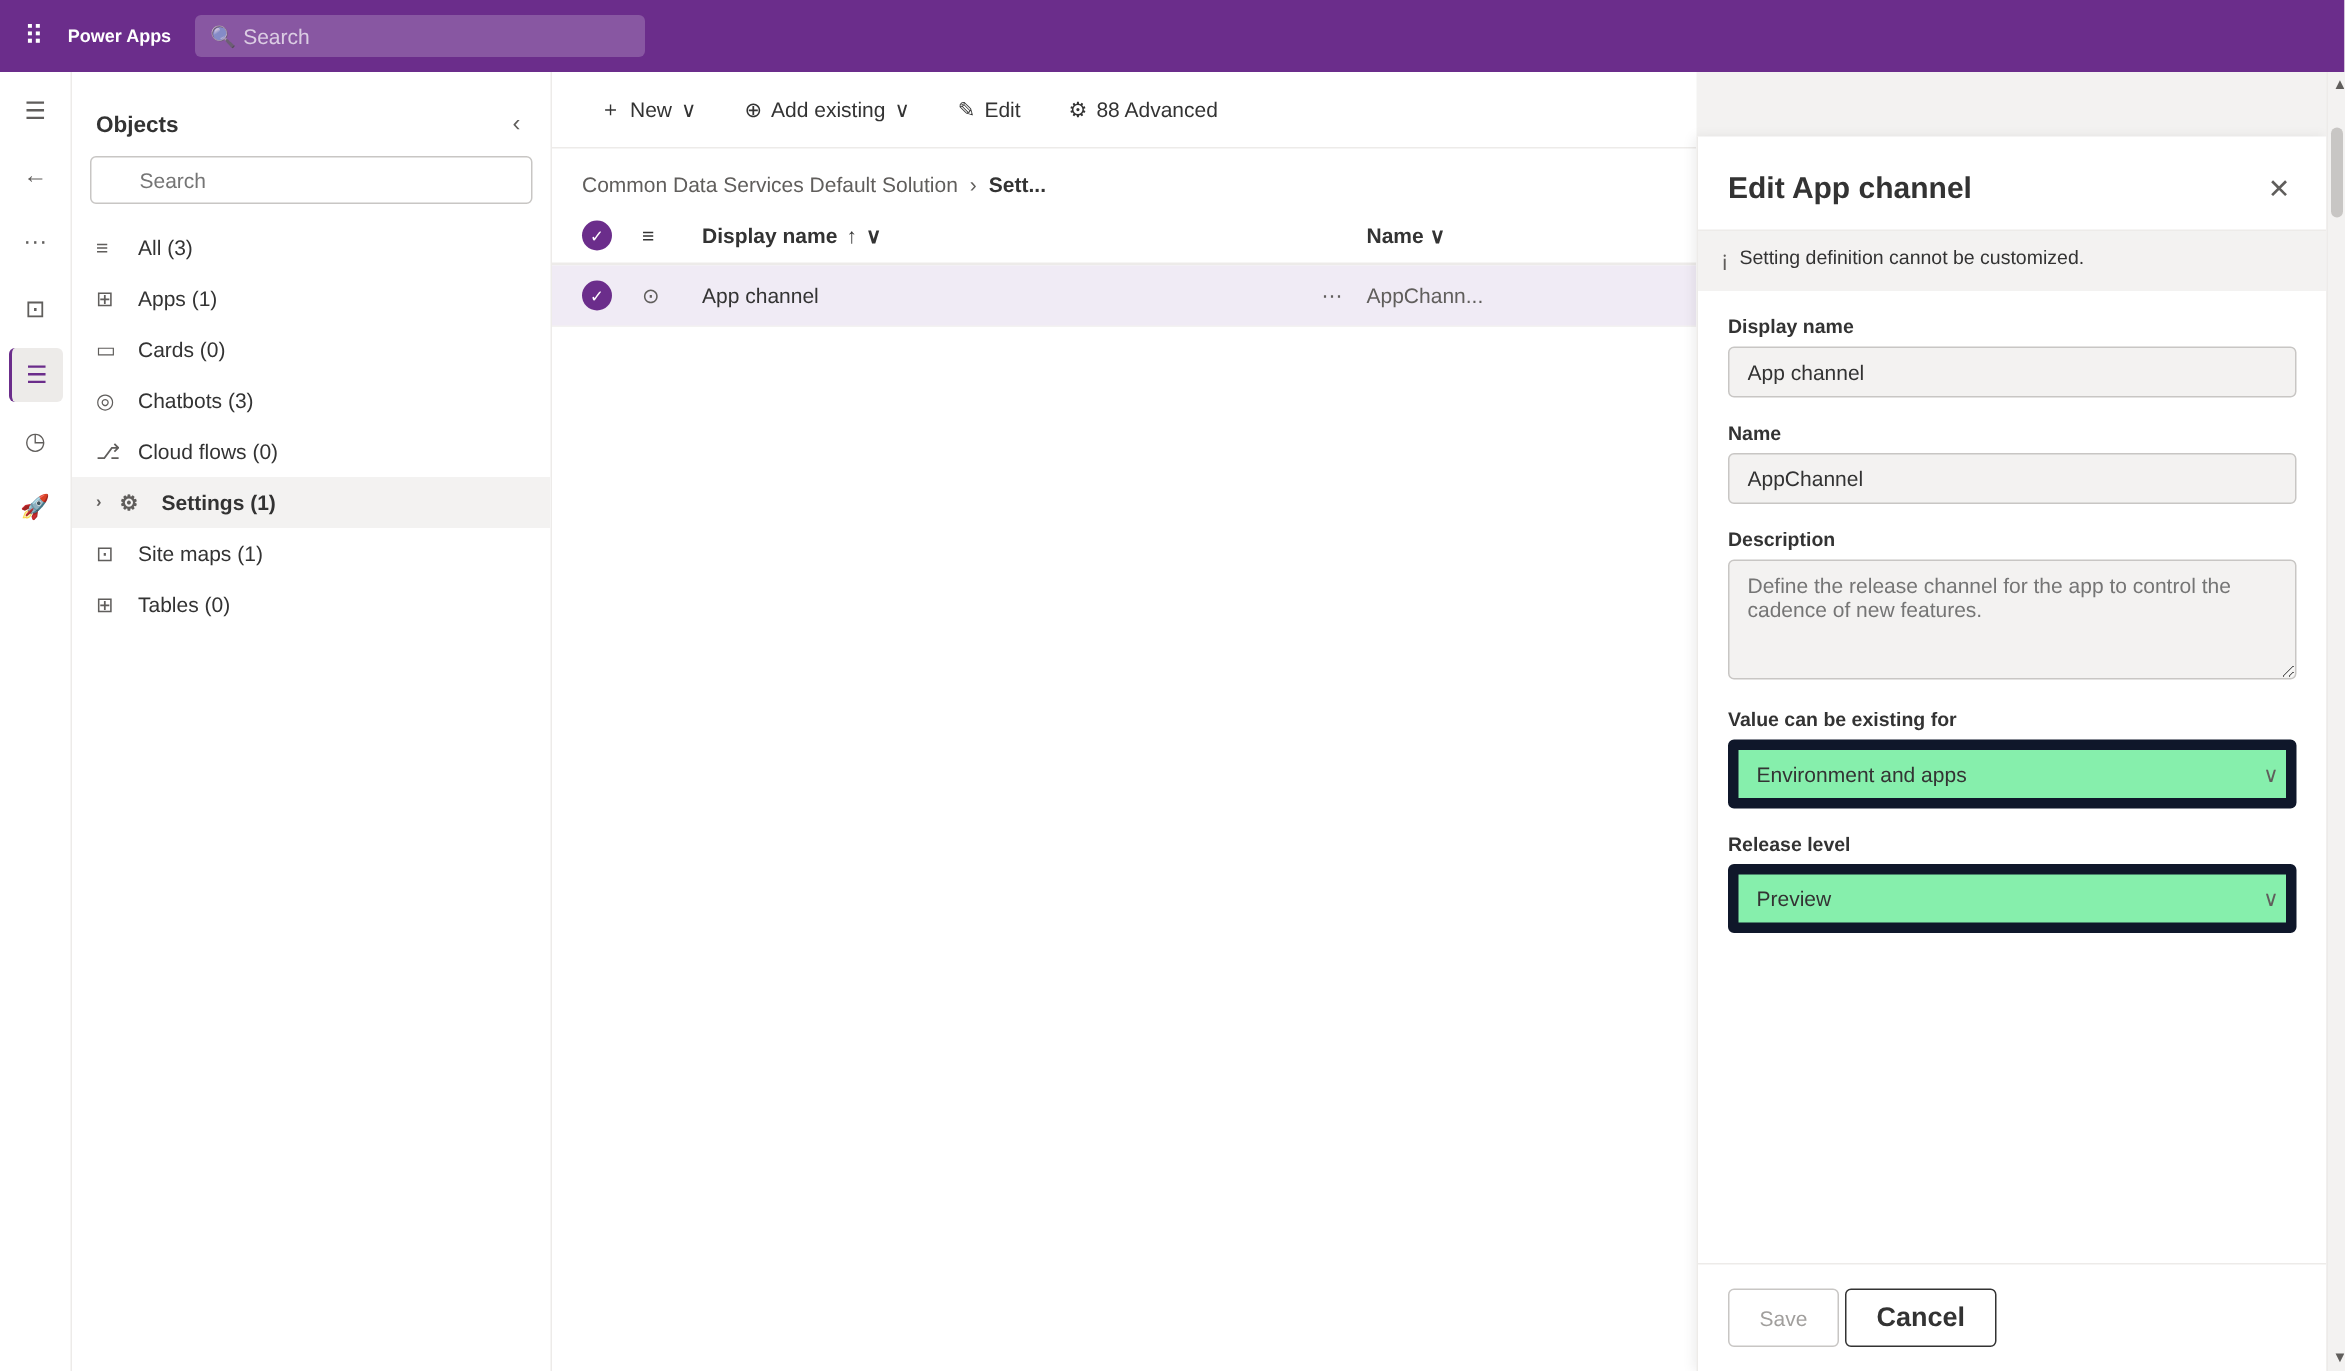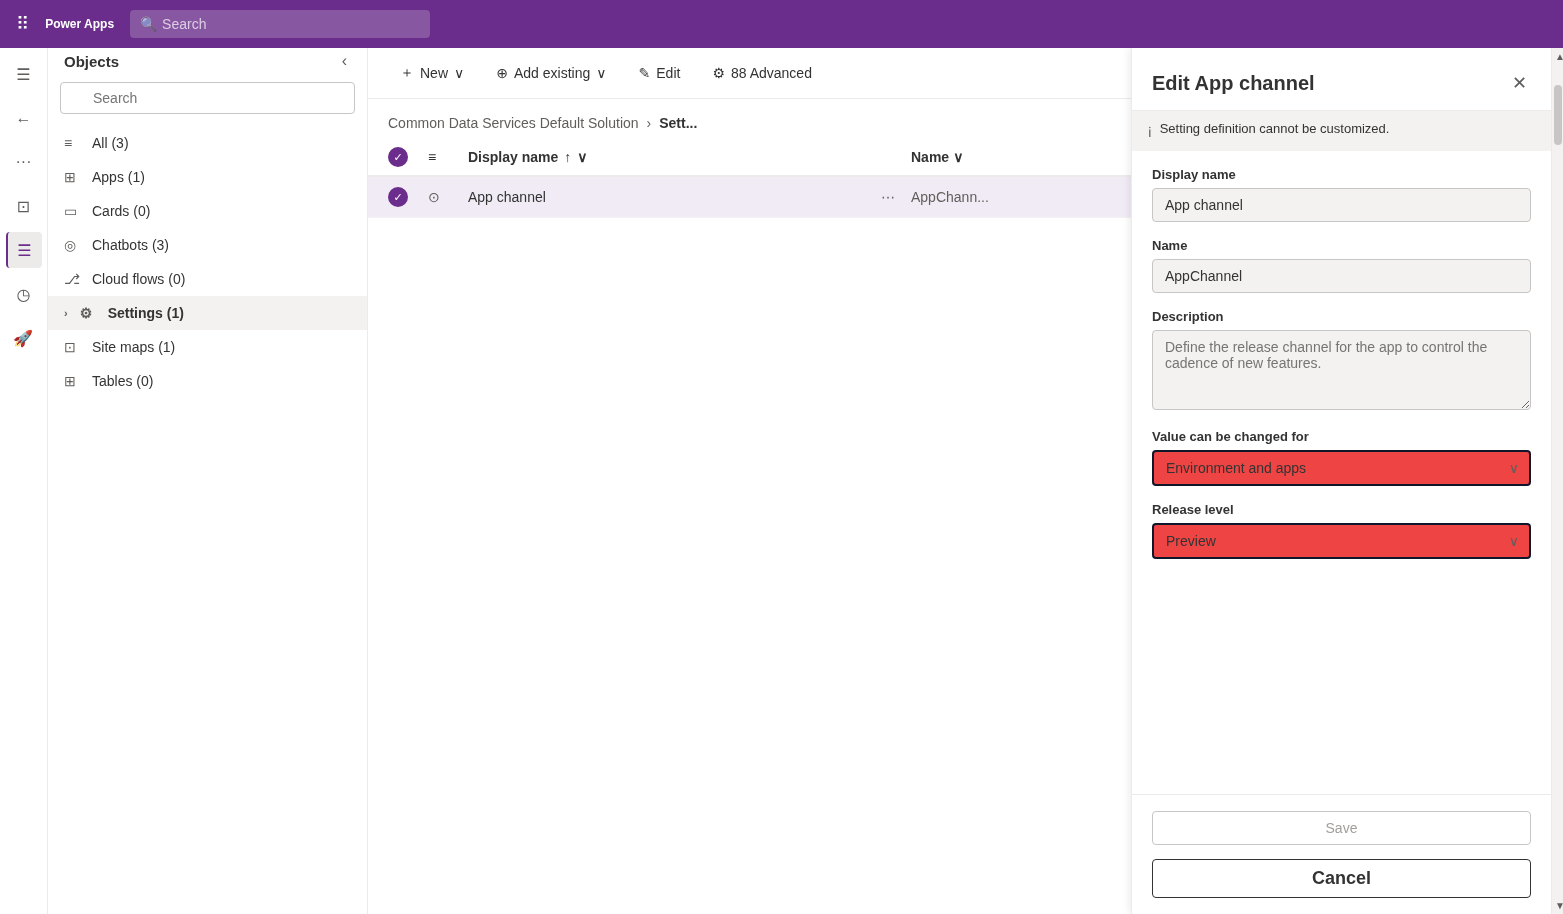--- a/index.html
+++ b/index.html
@@ -79,21 +79,21 @@
       border-right: 1px solid #edebe9;
       display: flex;
       flex-direction: column;
       flex-shrink: 0;
       overflow: hidden;
     }
     .objects-header {
       display: flex;
       align-items: center;
       justify-content: space-between;
-      padding: 0 16px 8px 16px;
+      padding: 22px 16px 8px 16px;
     }
     .objects-title { font-weight: 600; font-size: 15px; }
     .collapse-btn { background: none; border: none; cursor: pointer; color: #605e5c; font-size: 16px; padding: 4px; }
     .search-box-wrapper {
       padding: 0 12px 12px 12px;
     }
     .search-box {
       width: 100%;
       border: 1px solid #c8c6c4;
       border-radius: 4px;
@@ -215,20 +215,21 @@
     
     .right-panel {
       width: 420px;
       background: white;
       border-left: 1px solid #edebe9;
       display: flex;
       flex-direction: column;
       overflow: hidden;
       flex-shrink: 0;
       box-shadow: -2px 0 8px rgba(0,0,0,0.08);
+      margin-top: 43px;
     }
     .panel-header {
       display: flex;
       align-items: center;
       justify-content: space-between;
       padding: 20px 20px 12px 20px;
       border-bottom: 1px solid #edebe9;
       flex-shrink: 0;
     }
     .panel-title { font-size: 20px; font-weight: 600; }
@@ -285,44 +286,43 @@
       color: #605e5c;
       outline: none;
       resize: vertical;
       min-height: 80px;
       font-family: inherit;
     }
     .field-select-wrapper { position: relative; }
     .field-select {
       width: 100%;
       padding: 8px 12px;
-      border: 2px solid #0f172a;
-      border-radius: 4px;
-      font-size: 14px;
-      background: #ef4444;
+      border: 7px solid #0f172a;
+      border-radius: 4px;
+      font-size: 14px;
+      background: #86efac;
       color: #333;
       outline: none;
       appearance: none;
       cursor: pointer;
     }
     .select-arrow {
       position: absolute;
       right: 12px;
       top: 50%;
       transform: translateY(-50%);
       color: #605e5c;
       pointer-events: none;
     }
     .panel-footer {
       padding: 16px 20px;
       border-top: 1px solid #edebe9;
       display: flex;
-      gap: 14px;
-      flex-shrink: 0;
-      flex-direction: column;
+      gap: 4px;
+      flex-shrink: 0;
     }
     .btn-save {
       padding: 8px 20px;
       border: 1px solid #c8c6c4;
       background: white;
       border-radius: 4px;
       font-size: 14px;
       cursor: not-allowed;
       color: #a19f9d;
     }
@@ -512,21 +512,21 @@
         <div class="field-label">Name</div>
         <input class="field-input" type="text" value="AppChannel" style="">
       </div>
 
       <div class="field-group">
         <div class="field-label">Description</div>
         <textarea class="field-textarea" placeholder="Define the release channel for the app to control the cadence of new features." style=""></textarea>
       </div>
 
       <div class="field-group">
-        <div class="field-label">Value can be changed for</div>
+        <div class="field-label">Value can be existing for</div>
         <div class="field-select-wrapper">
           <select class="field-select">
             <option value="Environment and apps">Environment and apps</option>
           </select>
           <span class="select-arrow">∨</span>
         </div>
       </div>
 
       <div class="field-group">
         <div class="field-label">Release level</div>

